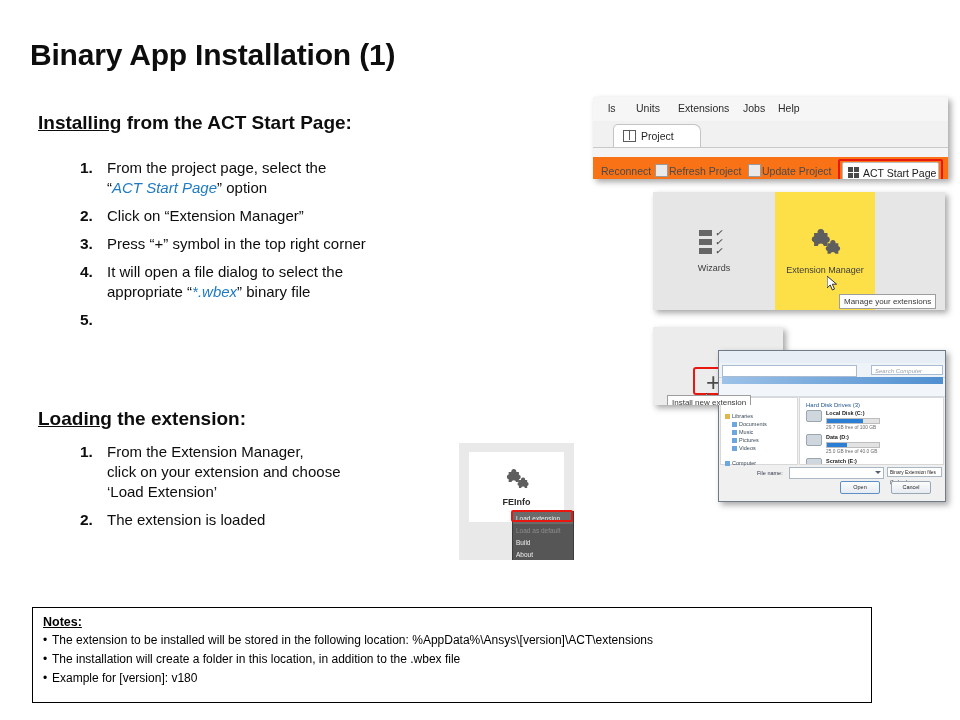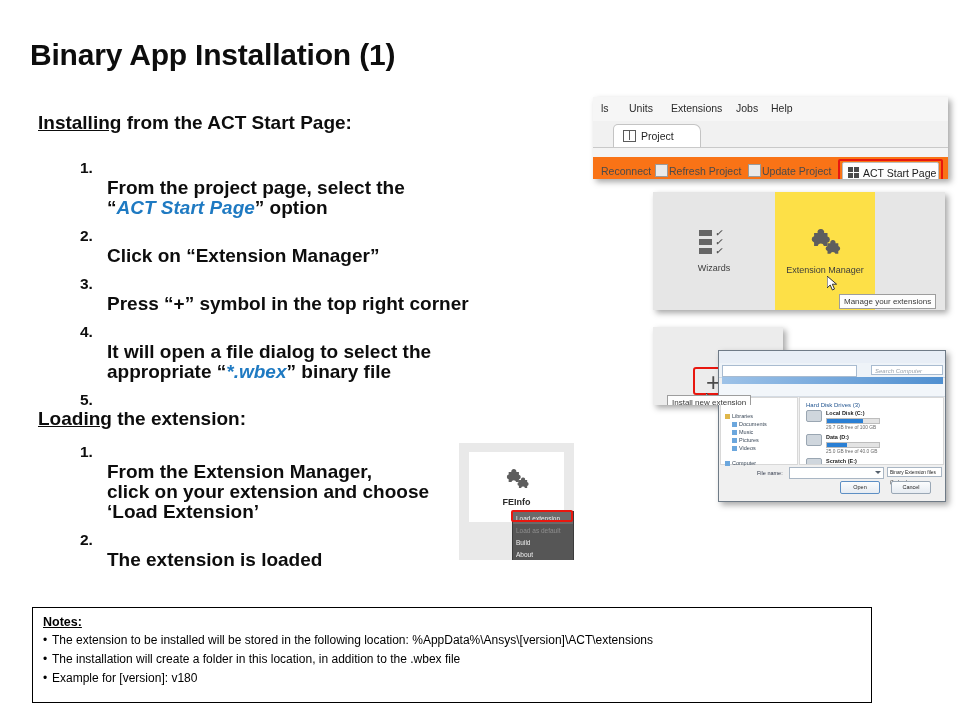--- a/index.html
+++ b/index.html
@@ -25,23 +25,22 @@
 
   
   .olist{position:absolute;}
   .oitem{display:flex;margin-bottom:8px;}
   .onum{
     width:27px;flex:0 0 27px;text-align:left;
     font-size:15.5px;font-weight:bold;color:#0d0d0d;
     line-height:20px;
   }
   .otext{
-    font-size:19px;font-weight:bold;color:#0d0d0d;
+    font-size:15px;font-weight:normal;color:#0d0d0d;
     line-height:20px;
-    margin-top:20px;
   }
   .blue-it{color:#1f7ac2;font-style:italic;}
 
   
   .notes{
     position:absolute;left:32px;top:607px;width:840px;height:96px;
     border:1.6px solid #000;box-sizing:border-box;
     padding:7px 10px 0 10px;background:#fff;
   }
   .notes-title{font-size:12.5px;font-weight:bold;text-decoration:underline;color:#000;margin-bottom:4px;}
@@ -49,21 +48,21 @@
   .bullet{display:inline-block;width:9px;}
 
   
   .shot{position:absolute;box-sizing:border-box;background:#fff;
         box-shadow:3px 3px 6px rgba(0,0,0,.35);overflow:hidden;}
 
   
   #shot-menu{left:593px;top:97px;width:355px;height:82px;background:#f4f4f4;}
   .wb-menubar{position:absolute;left:0;top:0;width:100%;height:24px;background:#f6f6f6;}
   .wb-menubar span{
-    position:absolute;top:5px;font-size:10.5px;color:#2b2b2b;
+    position:absolute;top:5px;font-size:10.5px;color:#2b2b2b;margin-left:7px;
   }
   .wb-tabstrip{position:absolute;left:0;top:24px;width:100%;height:26px;
       background:#f1f1f1;border-bottom:1px solid #c9c9c9;}
   .wb-tab{
     position:absolute;left:20px;top:3px;width:88px;height:23px;
     background:#fff;border:1px solid #c4c4c4;border-bottom:none;
     border-radius:5px 7px 0 0;display:flex;align-items:center;gap:5px;
     padding-left:9px;box-sizing:border-box;font-size:10.5px;color:#1f1f1f;
   }
   .tab-ico{width:11px;height:10px;border:1.3px solid #5b5b5b;position:relative;}

